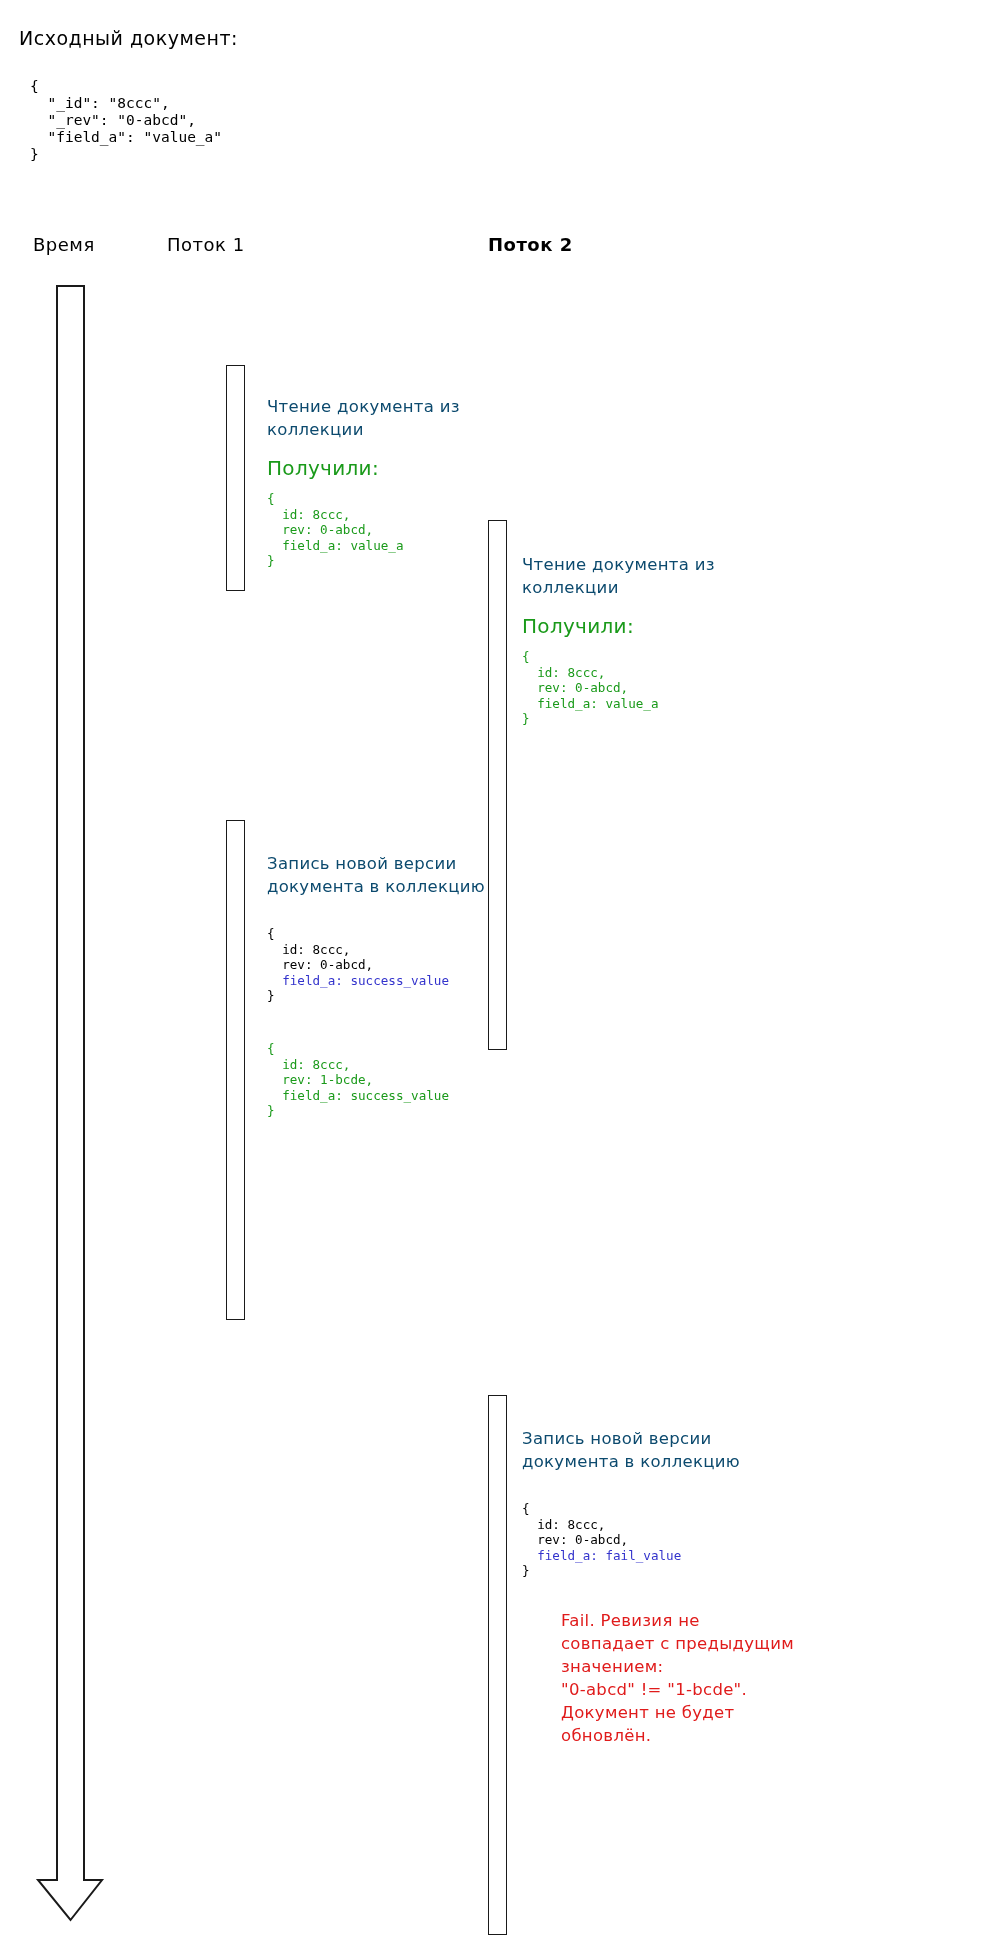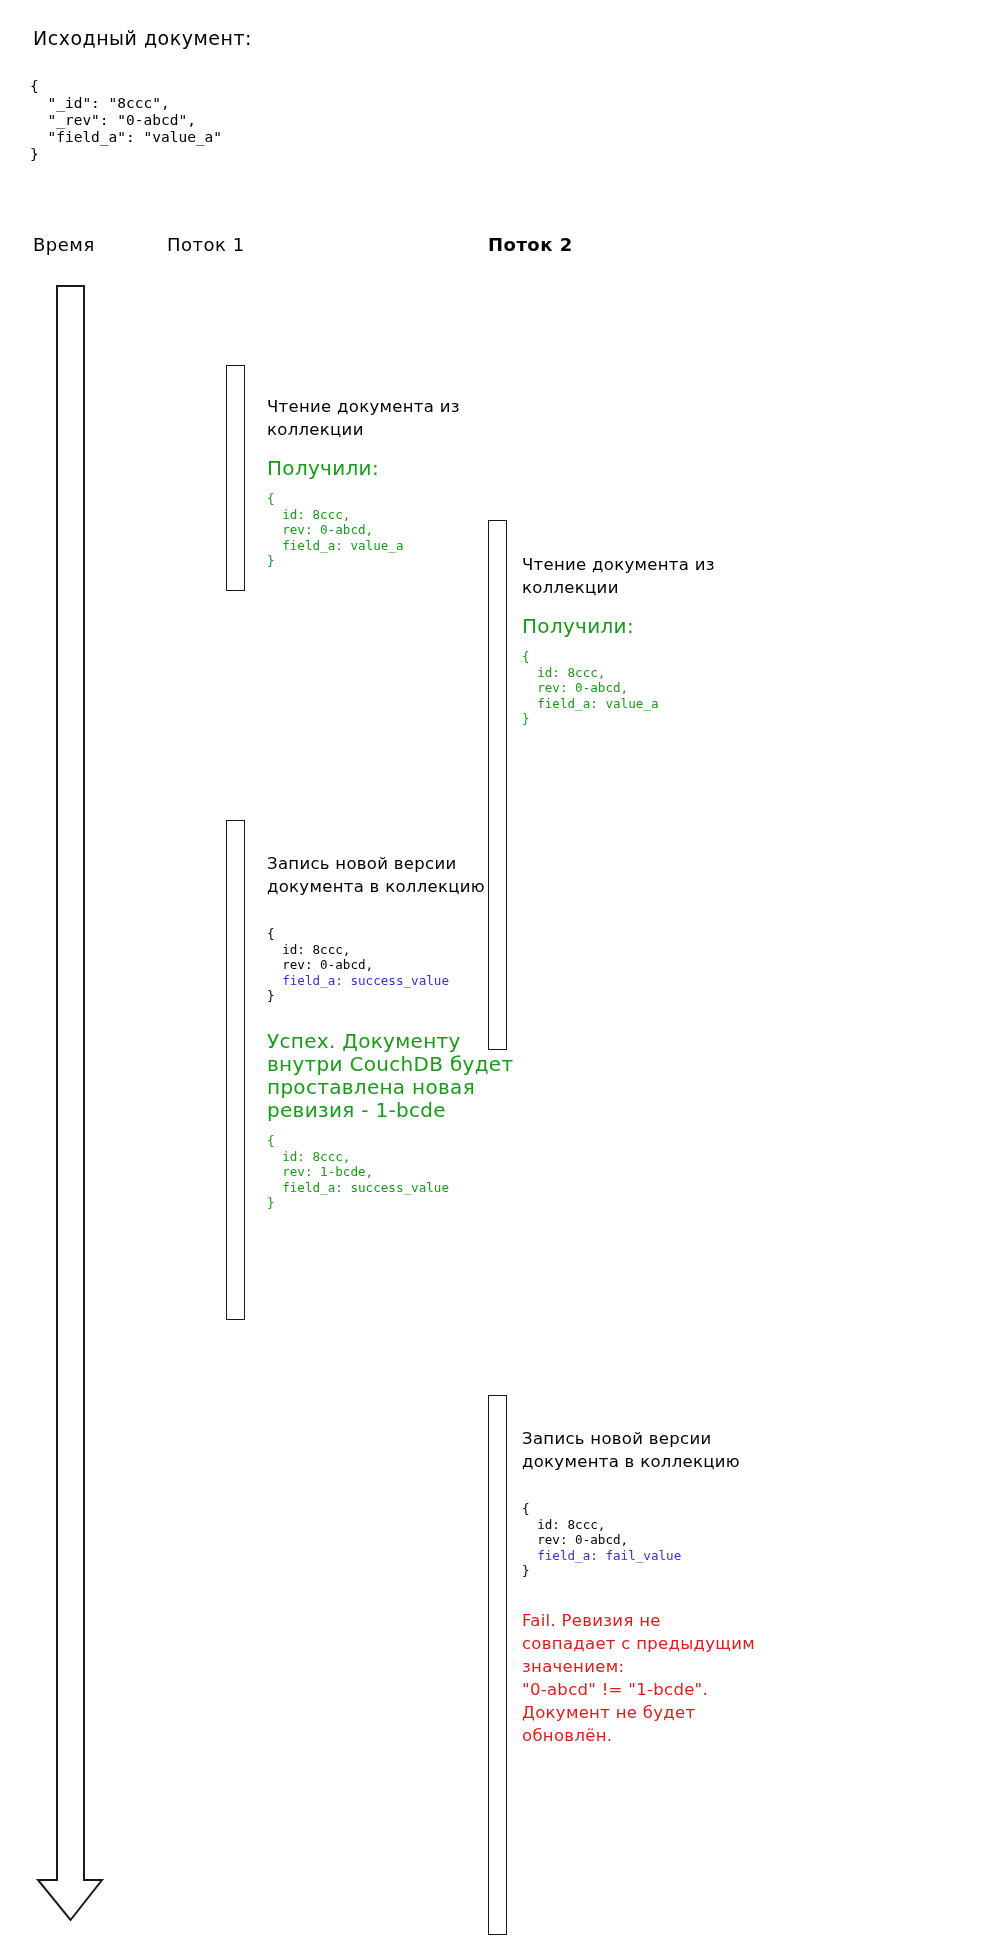--- a/index.html
+++ b/index.html
@@ -13,21 +13,21 @@
     height: 1955px;
     position: relative;
     font-family: "DejaVu Sans", sans-serif;
     color: #000000;
     overflow: hidden;
   }
   .abs { position: absolute; }
 
   
   #intro-title {
-    left: 33px;
+    left: 19px;
     top: 27px;
     font-size: 19px;
     letter-spacing: 0.5px;
     white-space: pre;
   }
   #intro-code {
     left: 30px;
     top: 78px;
     font-family: "DejaVu Sans Mono", monospace;
     font-size: 14.5px;
@@ -62,36 +62,37 @@
   }
 
   
   .step {
     box-sizing: border-box;
   }
   .step-title {
     font-size: 16.5px;
     line-height: 23px;
     letter-spacing: 0.3px;
-    color: #000000;
+    color: #0c4a6e;
     white-space: pre-line;
   }
   .step-ok {
     font-size: 20px;
     line-height: 23px;
     letter-spacing: 0.3px;
     color: #1a9a1a;
     white-space: pre-line;
   }
   .step-fail {
     font-size: 16.5px;
     line-height: 23px;
     letter-spacing: 0.3px;
     color: #e01b1b;
     white-space: pre-line;
+    margin-left: 39px;
   }
   .code {
     font-family: "DejaVu Sans Mono", monospace;
     font-size: 12.6px;
     line-height: 15.6px;
     white-space: pre;
   }
   .code-green { color: #1a9a1a; }
   .code-black { color: #000000; }
   .code .hl-blue { color: #3333cc; }
@@ -146,24 +147,20 @@
 <div class="abs step" style="left:267px; top:852px; width:320px;">
   <div class="step-title">Запись новой версии
 документа в коллекцию</div>
   <div style="height:28px"></div>
   <div class="code code-black"><span>{
   id: 8ccc,
   rev: 0-abcd,</span>
 <span class="hl-blue">  field_a: success_value</span>
 <span>}</span></div>
   <div style="height:26px"></div>
-  <div class="step-ok">Успех. Документу
-внутри CouchDB будет
-проставлена новая
-ревизия - 1-bcde</div>
   <div class="gap-sm"></div>
   <div class="code code-green">{
   id: 8ccc,
   rev: 1-bcde,
   field_a: success_value
 }</div>
 </div>
 
 <div class="abs step" style="left:522px; top:553px; width:300px;">
   <div class="step-title">Чтение документа из

